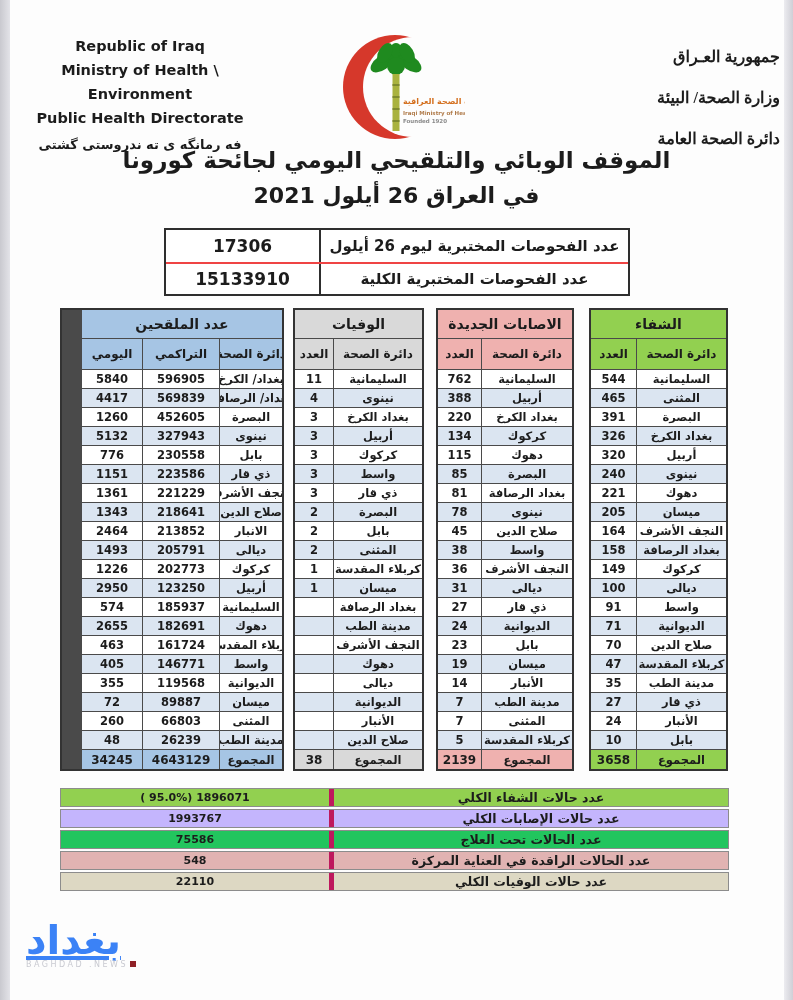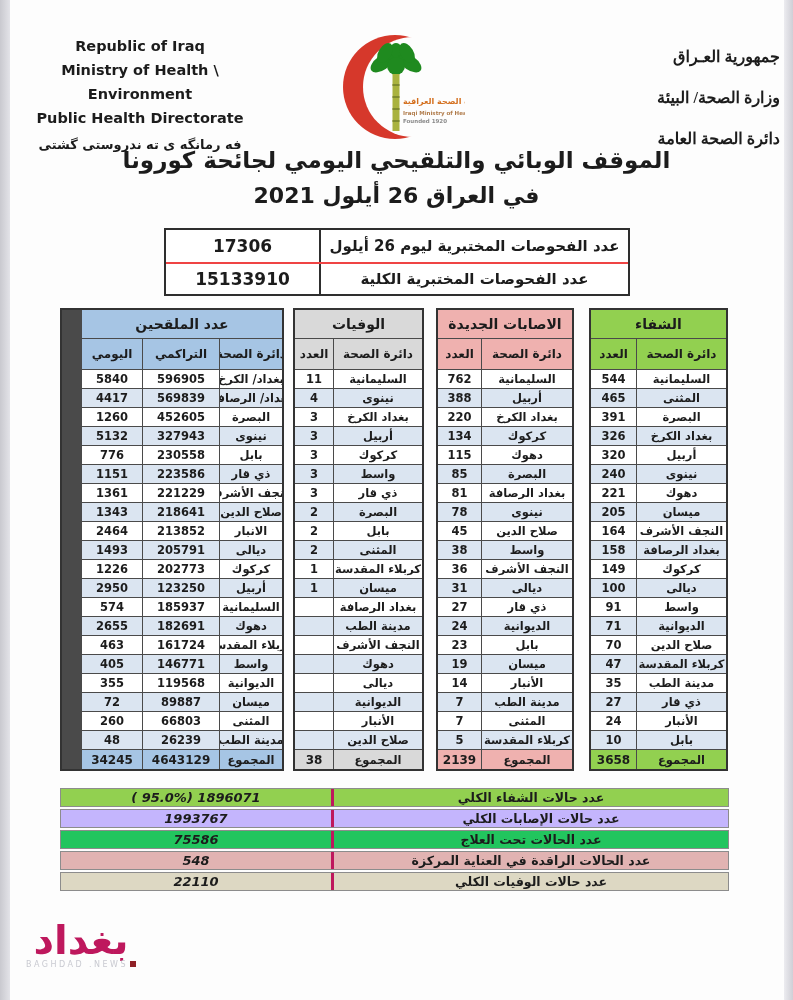--- a/index.html
+++ b/index.html
@@ -53,28 +53,28 @@
   .cell.c-data { height:18px; font-size:11.5px; }
   .cell.c-data.stripe { background:#dbe5f1; }
   .cell.c-total { height:19px; font-size:12px; background:var(--accent); direction:rtl; }
   .cell.name { direction:rtl; font-size:11.5px; }
 
   
   .summary { position:absolute; left:60px; top:788px; width:669px; }
   .sum-row { display:grid; grid-template-columns:273px 1fr; height:19px;
     margin-bottom:2px; border:1px solid #8c8c8c; }
   .sum-val { display:flex; align-items:center; justify-content:center;
-    font-size:13px; font-weight:bold; border-right:3px solid #be185d;font-style:italic; }
+    font-size:11px; font-weight:bold; border-right:5px solid #be185d; }
   .sum-lbl { display:flex; align-items:center; justify-content:center;
     direction:rtl; font-size:12.5px; font-weight:bold; }
 
   
   .watermark { position:absolute; left:26px; top:918px; width:110px; }
-  .wm-ar { font-size:40px; font-weight:bold; color:#be185d; direction:rtl;
-    text-align:center; line-height:44px; }
+  .wm-ar { font-size:40px; font-weight:bold; color:#3b82f6; direction:rtl;
+    text-align:left; line-height:44px;text-decoration:underline; }
   .wm-latin { display:flex; justify-content:space-between; align-items:center;
     color:#c9cad1; font-size:8px; letter-spacing:2.5px; margin-top:-2px; }
   .wm-dot { display:inline-block; width:6px; height:6px; background:#8f2026; margin-left:2px; }
 </style>
 </head>
 <body>
 
 <div class="page">
   <div class="edge-left"></div>
   <div class="edge-right"></div>

